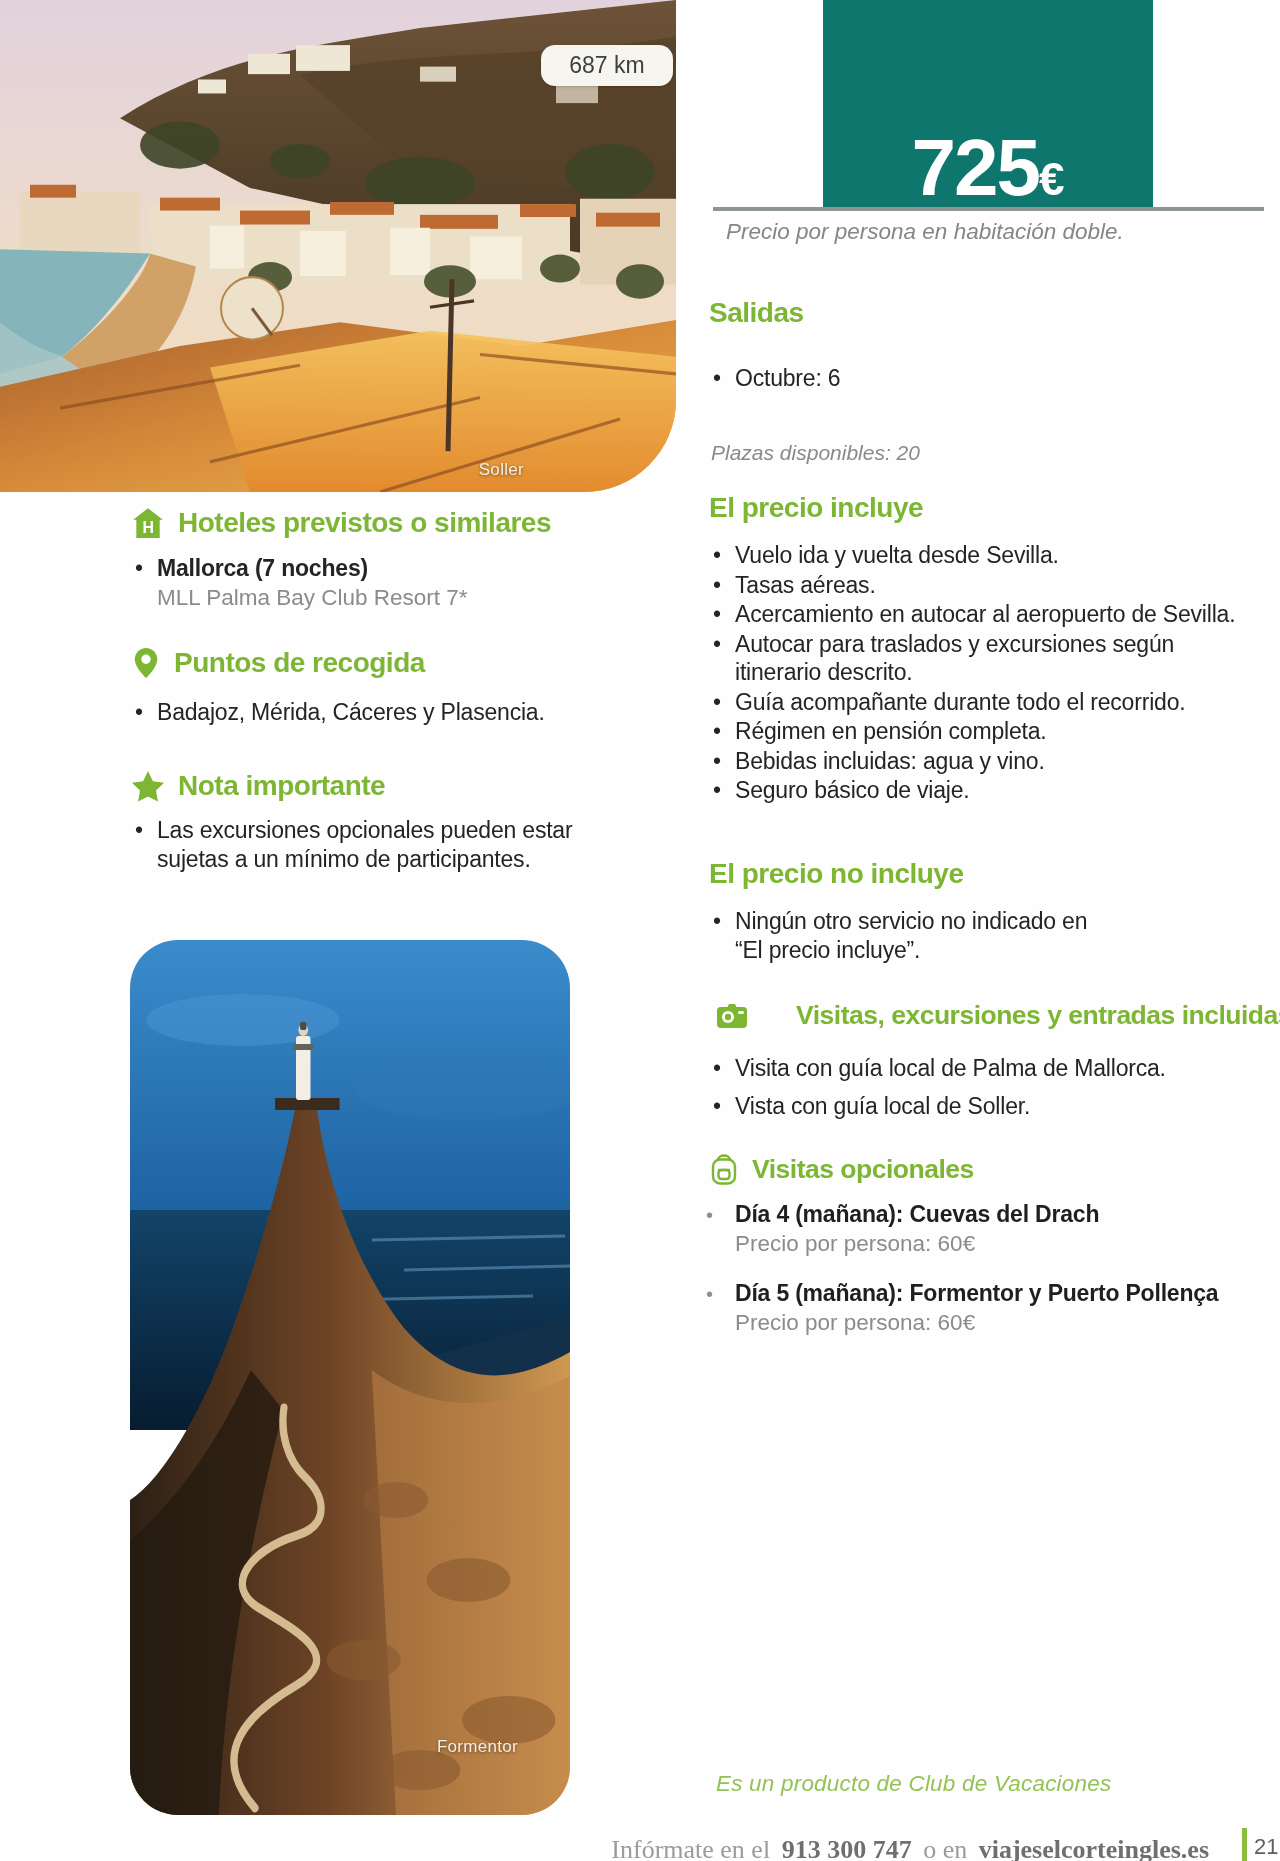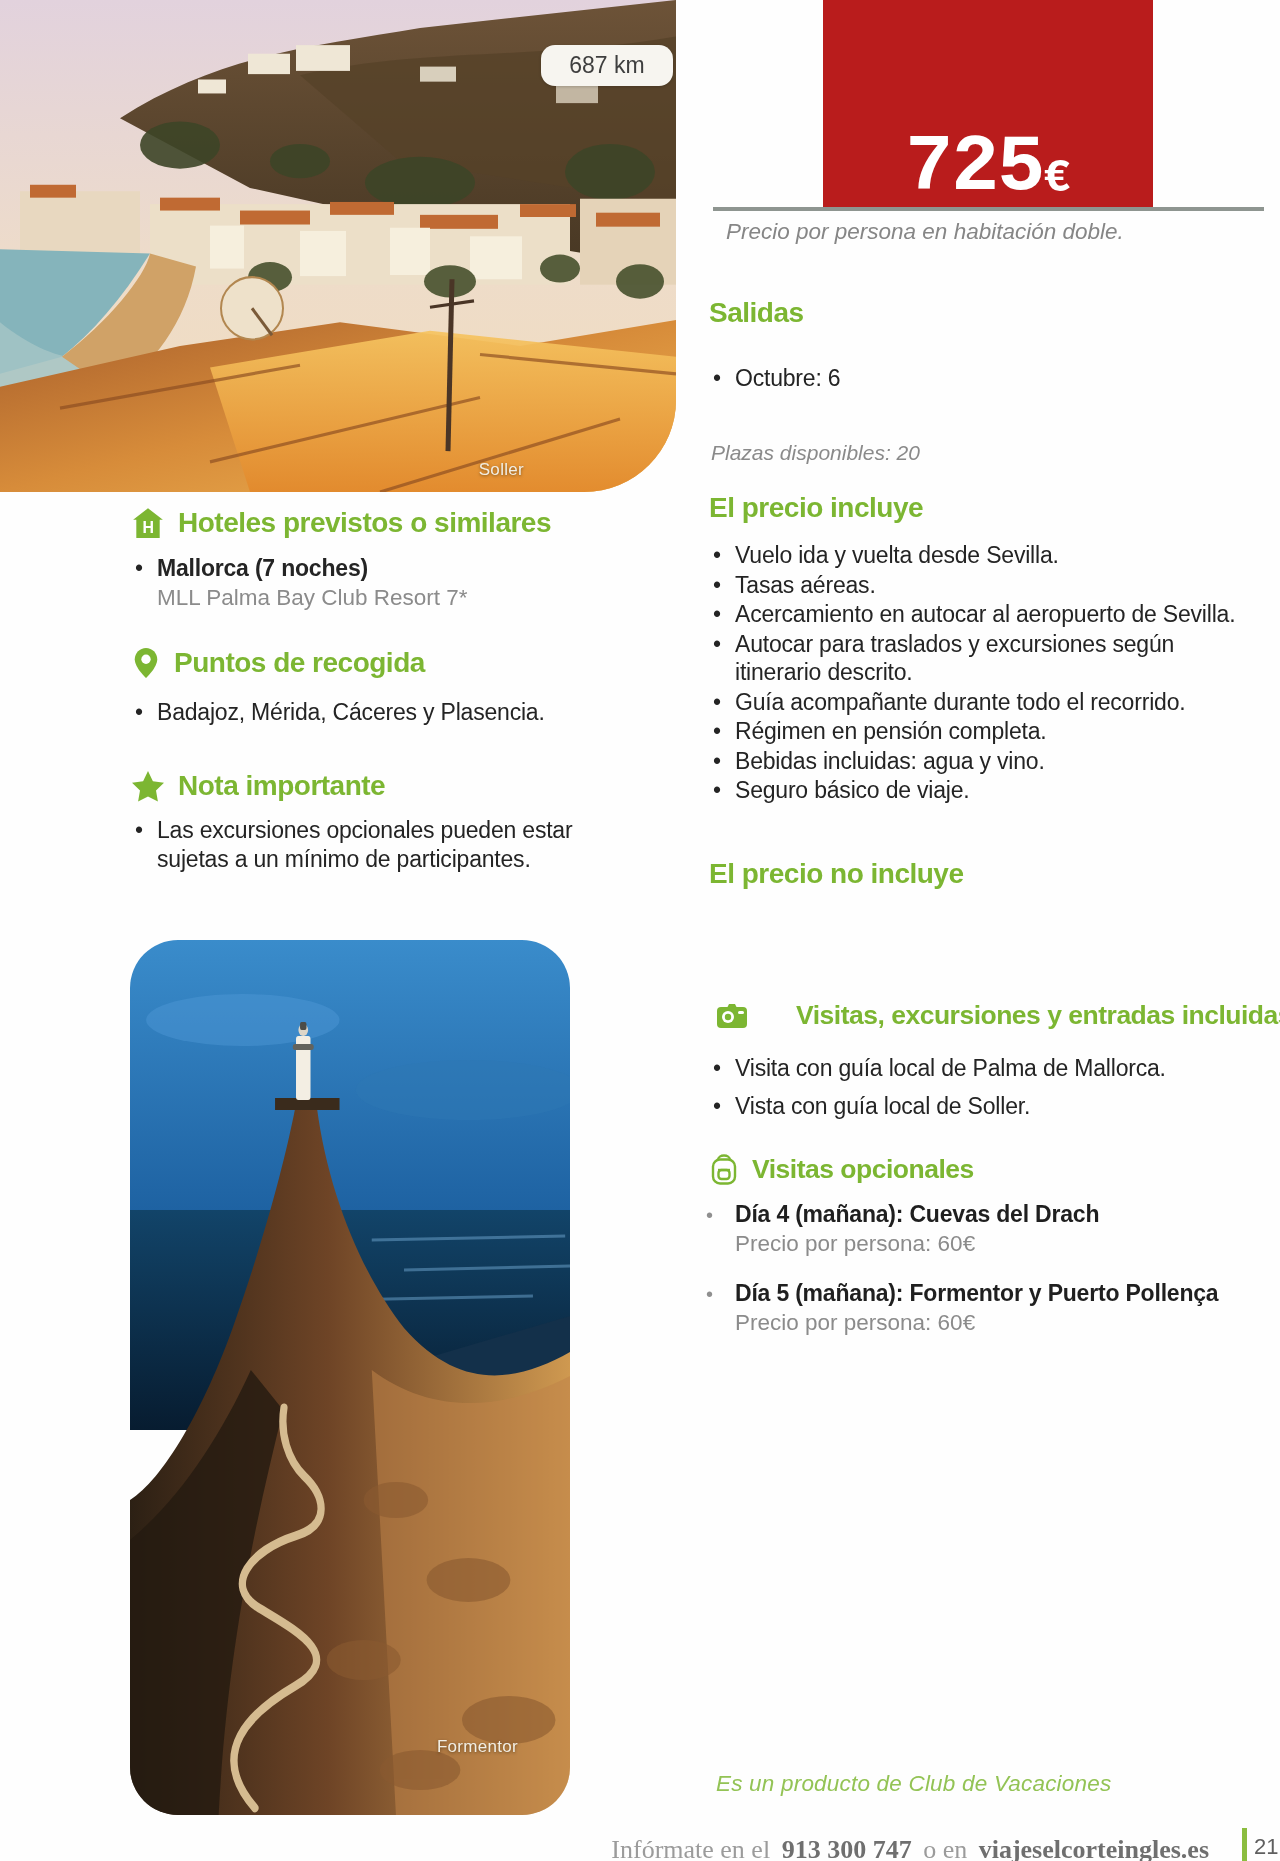--- a/index.html
+++ b/index.html
@@ -23,22 +23,22 @@
     position:absolute;left:541px;top:45px;width:132px;height:41px;border-radius:14px;
     background:#f7f5f0;color:#3f3f3f;font-size:23px;line-height:41px;text-align:center;
     box-shadow:0 1px 3px rgba(0,0,0,.18);
   }
   
   .corner-mark{position:absolute;left:19px;top:16px;width:11px;height:14px;display:flex;flex-direction:column;}
   .corner-mark span{flex:1;}
   .cm-c{background:#5fc6ee;} .cm-y{background:#f2e23c;} .cm-k{background:#1e1e1c;} .cm-m{background:#e65ba4;}
   
   .price-box{
-    position:absolute;left:823px;top:0;width:330px;height:208px;background:#b91c1c;
-    display:flex;align-items:flex-end;justify-content:center;padding-bottom:2px;font-family:Liberation Mono, monospace;
+    position:absolute;left:823px;top:0;width:330px;height:208px;background:#0f766e;
+    display:flex;align-items:flex-end;justify-content:center;padding-bottom:2px;
   }
   .price-amount{color:#ffffff;font-weight:bold;font-size:80px;line-height:.95;letter-spacing:-2px;}
   .price-currency{color:#ffffff;font-weight:bold;font-size:46px;line-height:1;margin-bottom:4px;}
   .price-rule{position:absolute;left:713px;top:207px;width:551px;height:4px;background:#8e9590;}
   .price-note{
     position:absolute;left:726px;top:217px;font-size:22.5px;line-height:29px;
     font-style:italic;color:#868686;
   }
   
   .h-green{
@@ -226,20 +226,23 @@
     <li><span class="wrap-460">Autocar para traslados y excursiones según itinerario descrito.</span></li>
     <li>Guía acompañante durante todo el recorrido.</li>
     <li>Régimen en pensión completa.</li>
     <li>Bebidas incluidas: agua y vino.</li>
     <li>Seguro básico de viaje.</li>
   </ul>
 
   <div class="h-green" style="left:709px;top:858px;">
     <span>El precio no incluye</span>
   </div>
+  <ul class="blist" style="left:711px;top:907px;width:545px;">
+    <li><span class="wrap-380">Ningún otro servicio no indicado en “El precio incluye”.</span></li>
+  </ul>
 
   <div class="h-green h-smaller" style="left:716px;top:1000px;gap:48px;">
     <svg class="hicon" width="32" height="26" viewBox="0 0 32 26">
       <path d="M11 5 L13 1 L19 1 L21 5 Z" fill="#7cb632"></path>
       <rect x="1" y="4" width="30" height="21" rx="4" fill="#7cb632"></rect>
       <circle cx="12" cy="14" r="6" fill="#ffffff"></circle>
       <circle cx="12" cy="14" r="3.2" fill="#7cb632"></circle>
       <rect x="22" y="8" width="6" height="3" rx="1.5" fill="#ffffff"></rect>
     </svg>
     <span>Visitas, excursiones y entradas incluidas</span>

